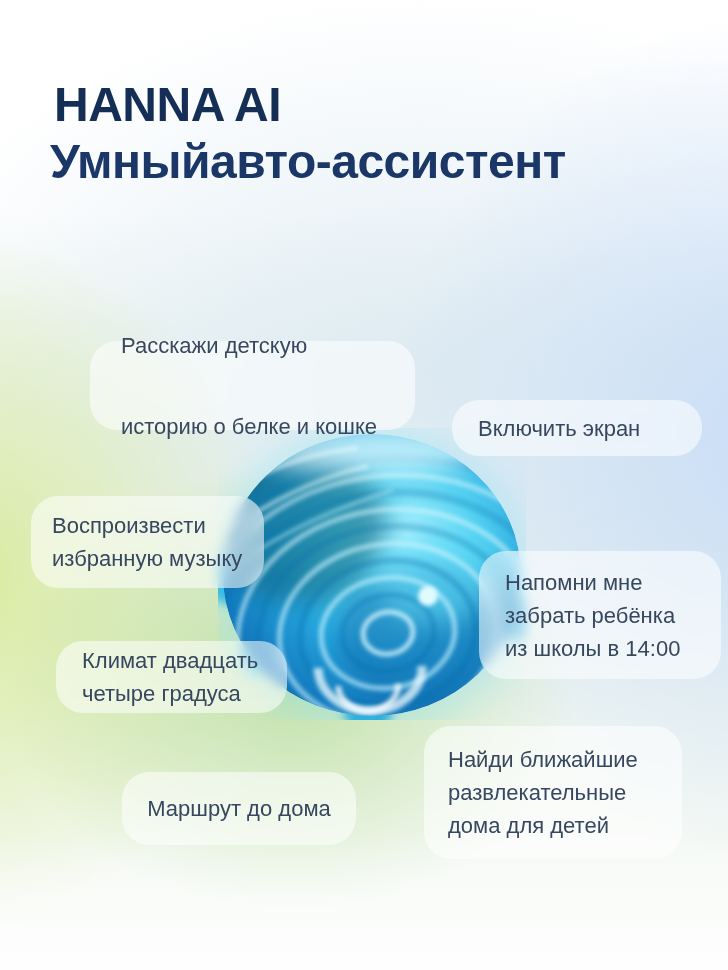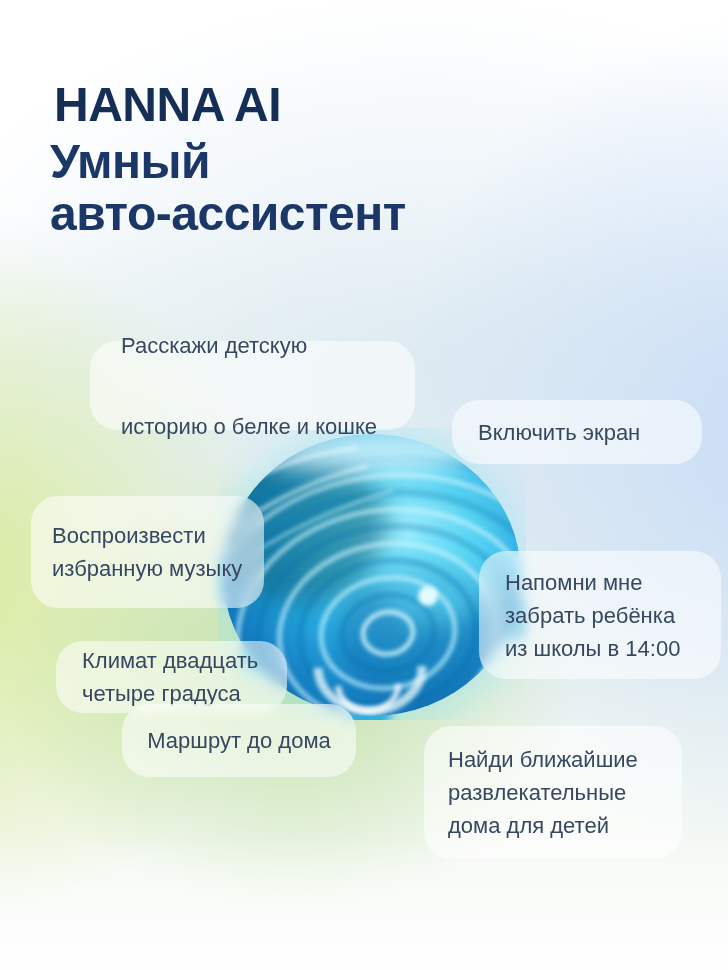--- a/index.html
+++ b/index.html
@@ -14,38 +14,38 @@
       radial-gradient(420px 330px at 40% 71%, rgba(151,206,98,0.50), rgba(151,206,98,0) 68%),
       radial-gradient(520px 560px at -6% 60%, rgba(216,235,152,0.95), rgba(216,235,152,0) 62%),
       radial-gradient(600px 660px at 106% 45%, rgba(199,220,247,0.95), rgba(199,220,247,0) 64%),
       radial-gradient(760px 520px at 58% 38%, rgba(219,233,242,0.85), rgba(219,233,242,0) 72%),
       linear-gradient(180deg, #ffffff 0%, #ffffff 22%, #f0f6f2 36%, #eaf2ee 55%, #f2f7f2 80%, #fafcfa 100%);
   }
 
   .title{position:absolute;left:50px;top:74px;}
   .brand{margin:4px;font-size:48px;line-height:54px;font-weight:700;letter-spacing:-0.5px;
          color:var(--brand-text,#142e56);}
-  .subtitle{margin:0;display:flex;flex-direction:column;font-size:48px;line-height:52px;
+  .subtitle{margin:0;display:flex;flex-direction:row;font-size:48px;line-height:52px;
             font-weight:700;letter-spacing:-0.5px;color:var(--subtitle-text,#1b3767);}
 
   .orb{position:absolute;left:218px;top:428px;width:308px;height:292px;}
 
   .bubble{position:absolute;display:flex;flex-direction:column;justify-content:center;
           align-items:flex-start;padding:0 22px 0 26px;border-radius:27px;
           background:var(--bubble-bg,rgba(255,255,255,0.55));
           backdrop-filter:blur(6px);-webkit-backdrop-filter:blur(6px);
           box-sizing:border-box;}
   .bubble .line{font-size:22px;line-height:33px;color:var(--bubble-text,#36475f);white-space:nowrap;}
 
   .b1{left:90px; top:341px;width:325px;height:89px; padding-left:31px;gap:48px;}
-  .b2{left:452px;top:400px;width:250px;height:64px;}
-  .b3{left:31px; top:496px;width:233px;height:112px; padding-left:21px;}
+  .b2{left:452px;top:400px;width:250px;height:56px;}
+  .b3{left:31px; top:496px;width:233px;height:92px; padding-left:21px;}
   .b4{left:479px;top:551px;width:242px;height:128px;}
   .b5{left:56px; top:641px;width:231px;height:72px;}
-  .b6{left:122px;top:704px;width:234px;height:73px;align-items:center;padding:0;}
+  .b6{left:122px;top:772px;width:234px;height:73px;align-items:center;padding:0;}
   .b7{left:424px;top:726px;width:258px;height:133px;padding-left:24px;}
 </style>
 </head>
 <body>
 
 <div class="poster">
   <div class="bg"></div>
 
   <svg class="orb" viewBox="0 0 308 292" xmlns="http://www.w3.org/2000/svg" aria-hidden="true">
     <defs>

